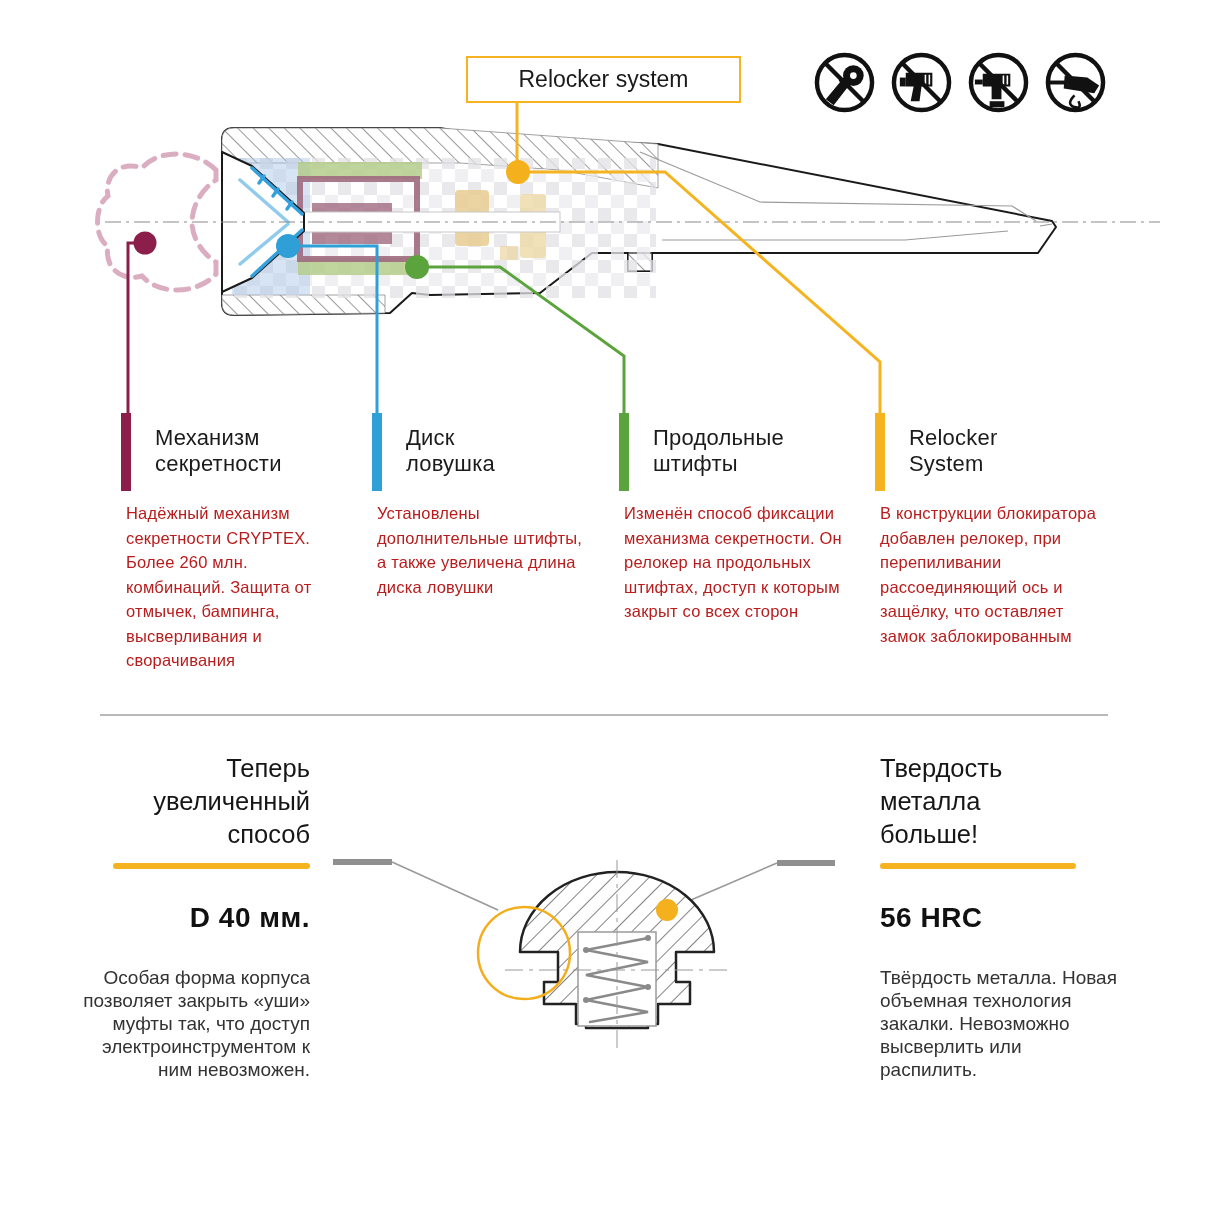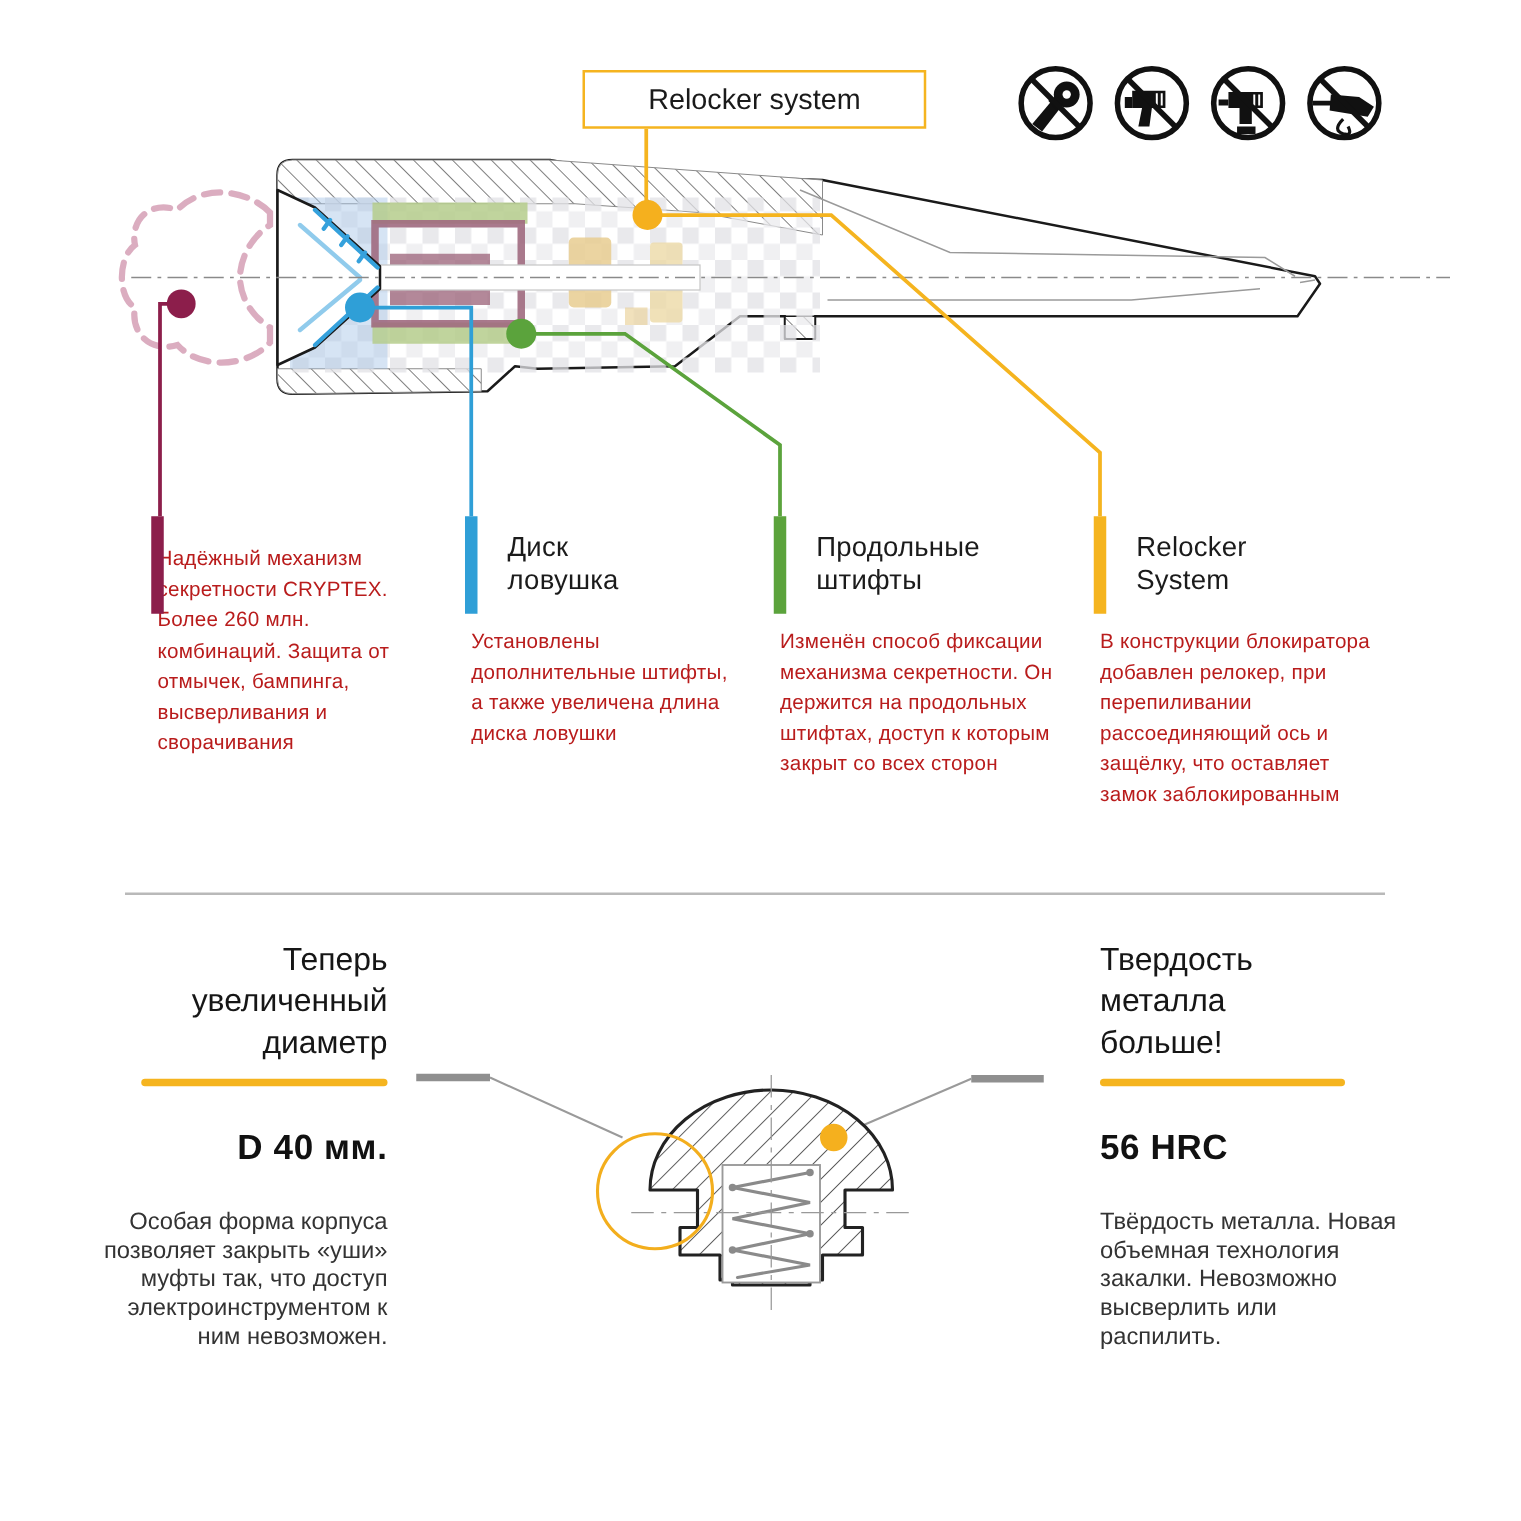--- a/index.html
+++ b/index.html
@@ -172,47 +172,49 @@
       <path d="M6,30 h16 v4 h-16 z" fill="#111"></path>
       <path d="M21,25 l23,2 l12,8 l-5,8 l-31,-5 z" fill="#111"></path>
       <path d="M31,45 q-9,9 0,12 q8,2 4,-6" fill="none" stroke="#111" stroke-width="2.6"></path>
       <circle cx="32" cy="32" r="28" fill="none" stroke="#111" stroke-width="4.5"></circle>
       <line x1="13" y1="13" x2="51" y2="51" stroke="#111" stroke-width="4.5"></line>
     </svg>
   </div>
 
   <div class="feature-col fc1">
     <div class="marker m1"></div>
+    <h3>Механизм
+секретности</h3>
     <p>Надёжный механизм секретности CRYPTEX. Более 260 млн. комбинаций. Защита от отмычек, бампинга, высверливания и сворачивания</p>
   </div>
   <div class="feature-col fc2">
     <div class="marker m2"></div>
     <h3>Диск
 ловушка</h3>
     <p>Установлены дополнительные штифты, а также увеличена длина диска ловушки</p>
   </div>
   <div class="feature-col fc3">
     <div class="marker m3"></div>
     <h3>Продольные
 штифты</h3>
-    <p>Изменён способ фиксации механизма секретности. Он держится на продольных штифтах, доступ к которым закрыт со всех сторон</p>
+    <p>Изменён способ фиксации механизма секретности. Он релокер на продольных штифтах, доступ к которым закрыт со всех сторон</p>
   </div>
   <div class="feature-col fc4">
     <div class="marker m4"></div>
     <h3>Relocker
 System</h3>
     <p>В конструкции блокиратора добавлен релокер, при перепиливании рассоединяющий ось и защёлку, что оставляет замок заблокированным</p>
   </div>
 
   <div class="divider"></div>
 
   <div class="bottom-block bl">
     <h2>Теперь
 увеличенный
-диаметр</h2>
+способ</h2>
     <div class="bar"></div>
     <span class="value">D 40 мм.</span>
     <p>Особая форма корпуса позволяет закрыть «уши» муфты так, что доступ электроинструментом к ним невозможен.</p>
   </div>
 
   <div class="bottom-block br">
     <h2>Твердость
 металла
 больше!</h2>
     <div class="bar"></div>

